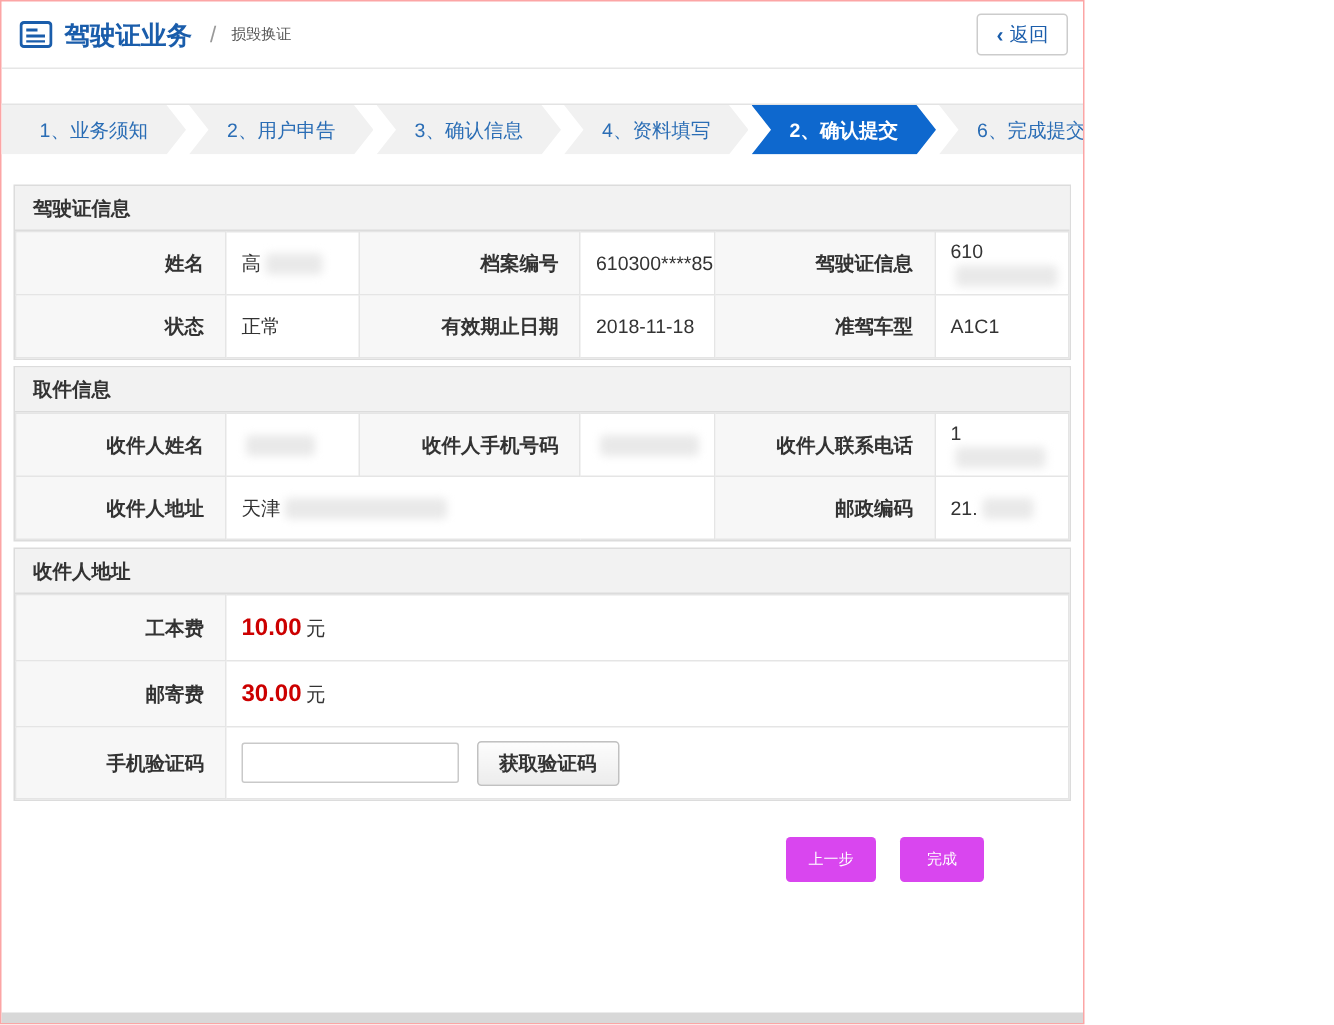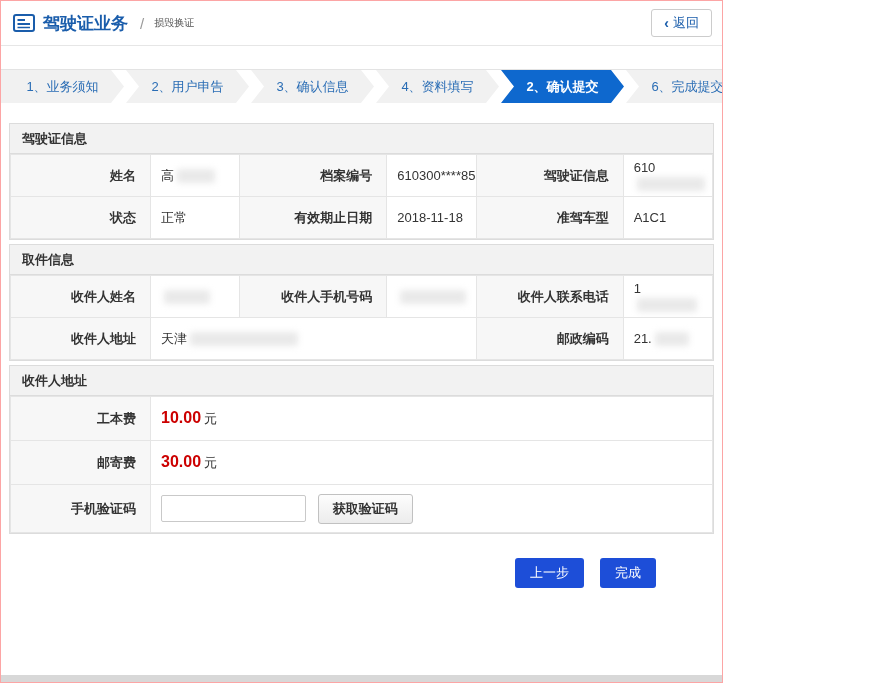--- a/index.html
+++ b/index.html
@@ -95,22 +95,22 @@
     font-size: 13px;
   }
 
   
   .footer-actions {
     display: flex; justify-content: flex-end; gap: 16px;
     padding: 24px 66px 0 0;
   }
   .btn-blue {
     min-width: 56px; height: 30px; padding: 0 15px;
-    background: #1d4ed8; color: #fff; border: none; border-radius: 3px;
-    font-size: 13px; cursor: pointer; font-family: inherit;
+    background: #d946ef; color: #fff; border: none; border-radius: 3px;
+    font-size: 10px; cursor: pointer; font-family: inherit;
   }
   .hscrollbar {
     position: absolute; left: 0; right: 0; bottom: 0; height: 7px;
     background: #d8d8d8;
   }
 </style>
 </head>
 <body>
 
 <div class="page">

